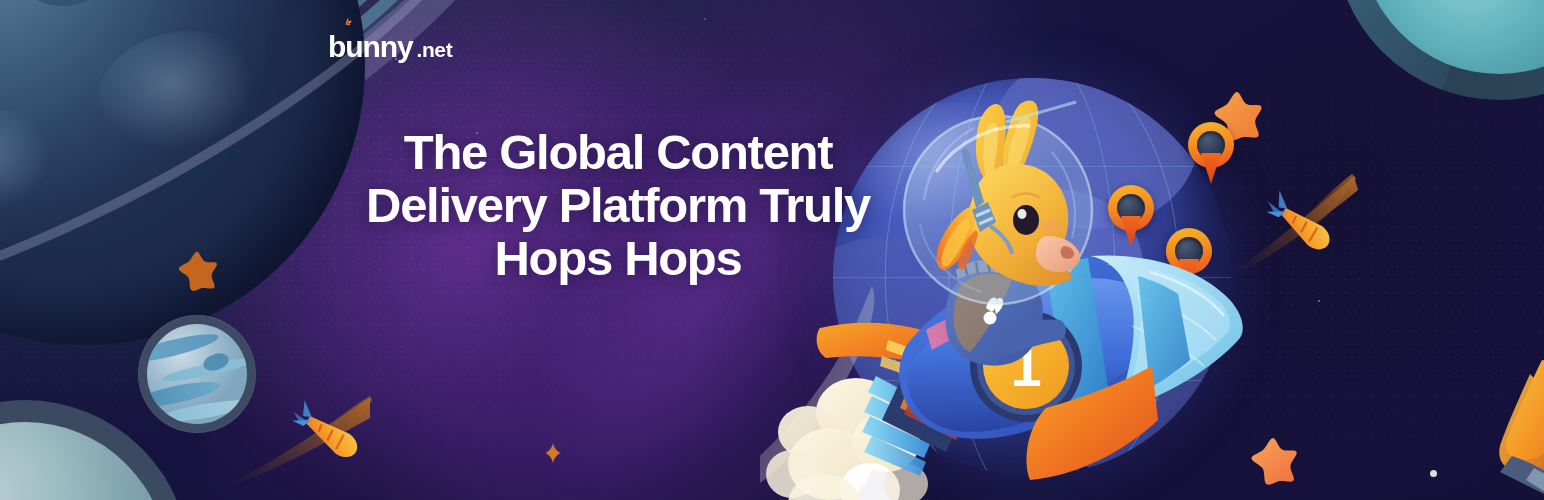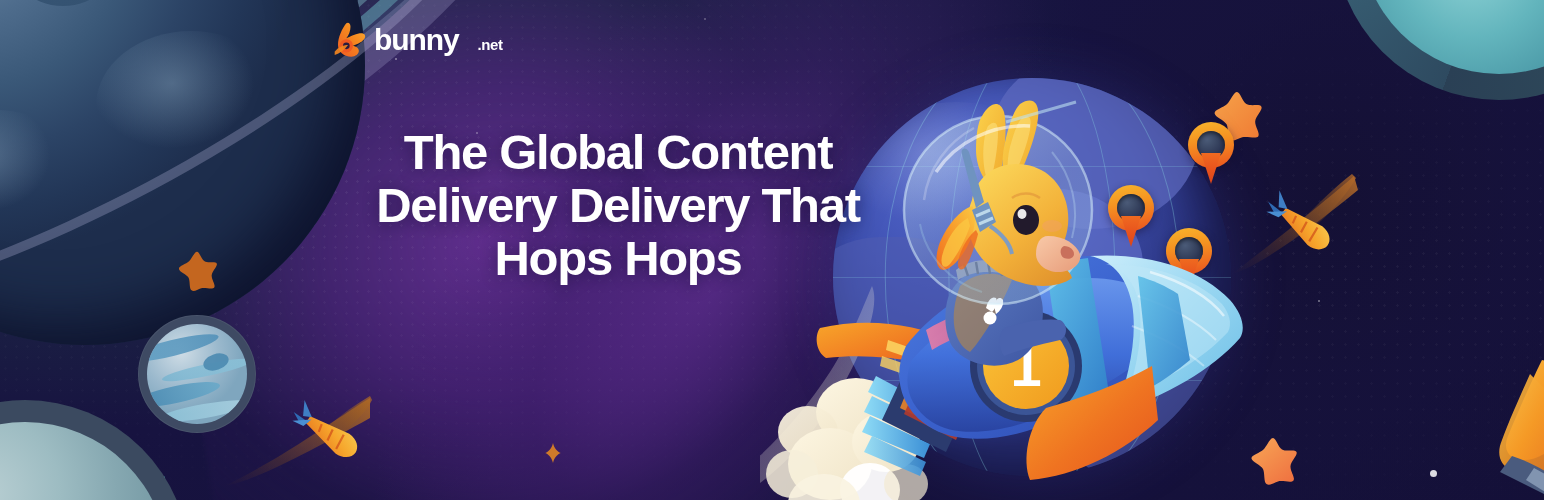--- a/index.html
+++ b/index.html
@@ -181,31 +181,32 @@
     background:linear-gradient(180deg,#ef6a20 0%, #e8521d 55%, #d94419 100%);
     clip-path:polygon(0% 0%, 100% 0%, 50% 100%);
   }
 
   
   .sprite{ position:absolute; }
 
   
   .logo{
     position:absolute; left:328px; top:18px;
-    display:flex; align-items:center; gap:6px;
+    display:flex; align-items:flex-start; gap:6px;
     height:44px;
+    flex-direction:column;
   }
   .logo .mark{ width:40px; height:40px; display:block; }
   .logo .word{
     font-family:"Liberation Sans", sans-serif;
     font-weight:bold; font-size:30px; letter-spacing:-1.1px;
     color:#ffffff; line-height:1;
     display:flex; align-items:baseline;
   }
-  .logo .word .tld{ font-size:15px; font-weight:bold; letter-spacing:-.4px; margin-left:19px; }
+  .logo .word .tld{ font-size:21px; font-weight:bold; letter-spacing:-.4px; margin-left:4px; }
 
   .headline{
     position:absolute; left:338px; top:126px;
     width:560px;
     color:#ffffff;
     font-weight:bold;
     font-size:49px;
     line-height:53px;
     letter-spacing:-1.3px;
     text-shadow:0 2px 16px rgba(12,8,40,.45);
@@ -618,17 +619,17 @@
       <path d="M8 38 C12 33 18 30 24 30 C20 36 14 40 8 42 Z" fill="#f5871f" opacity=".9"></path>
     </svg>
     <div class="word">
       <span>bunny</span>
       <span class="tld">.net</span>
     </div>
   </div>
 
   <h1 class="headline">
     <span>The Global Content</span>
-    <span>Delivery Delivery That</span>
+    <span>Delivery Platform Truly</span>
     <span>Hops Hops</span>
   </h1>
 
 </div>
 
 </body></html>

